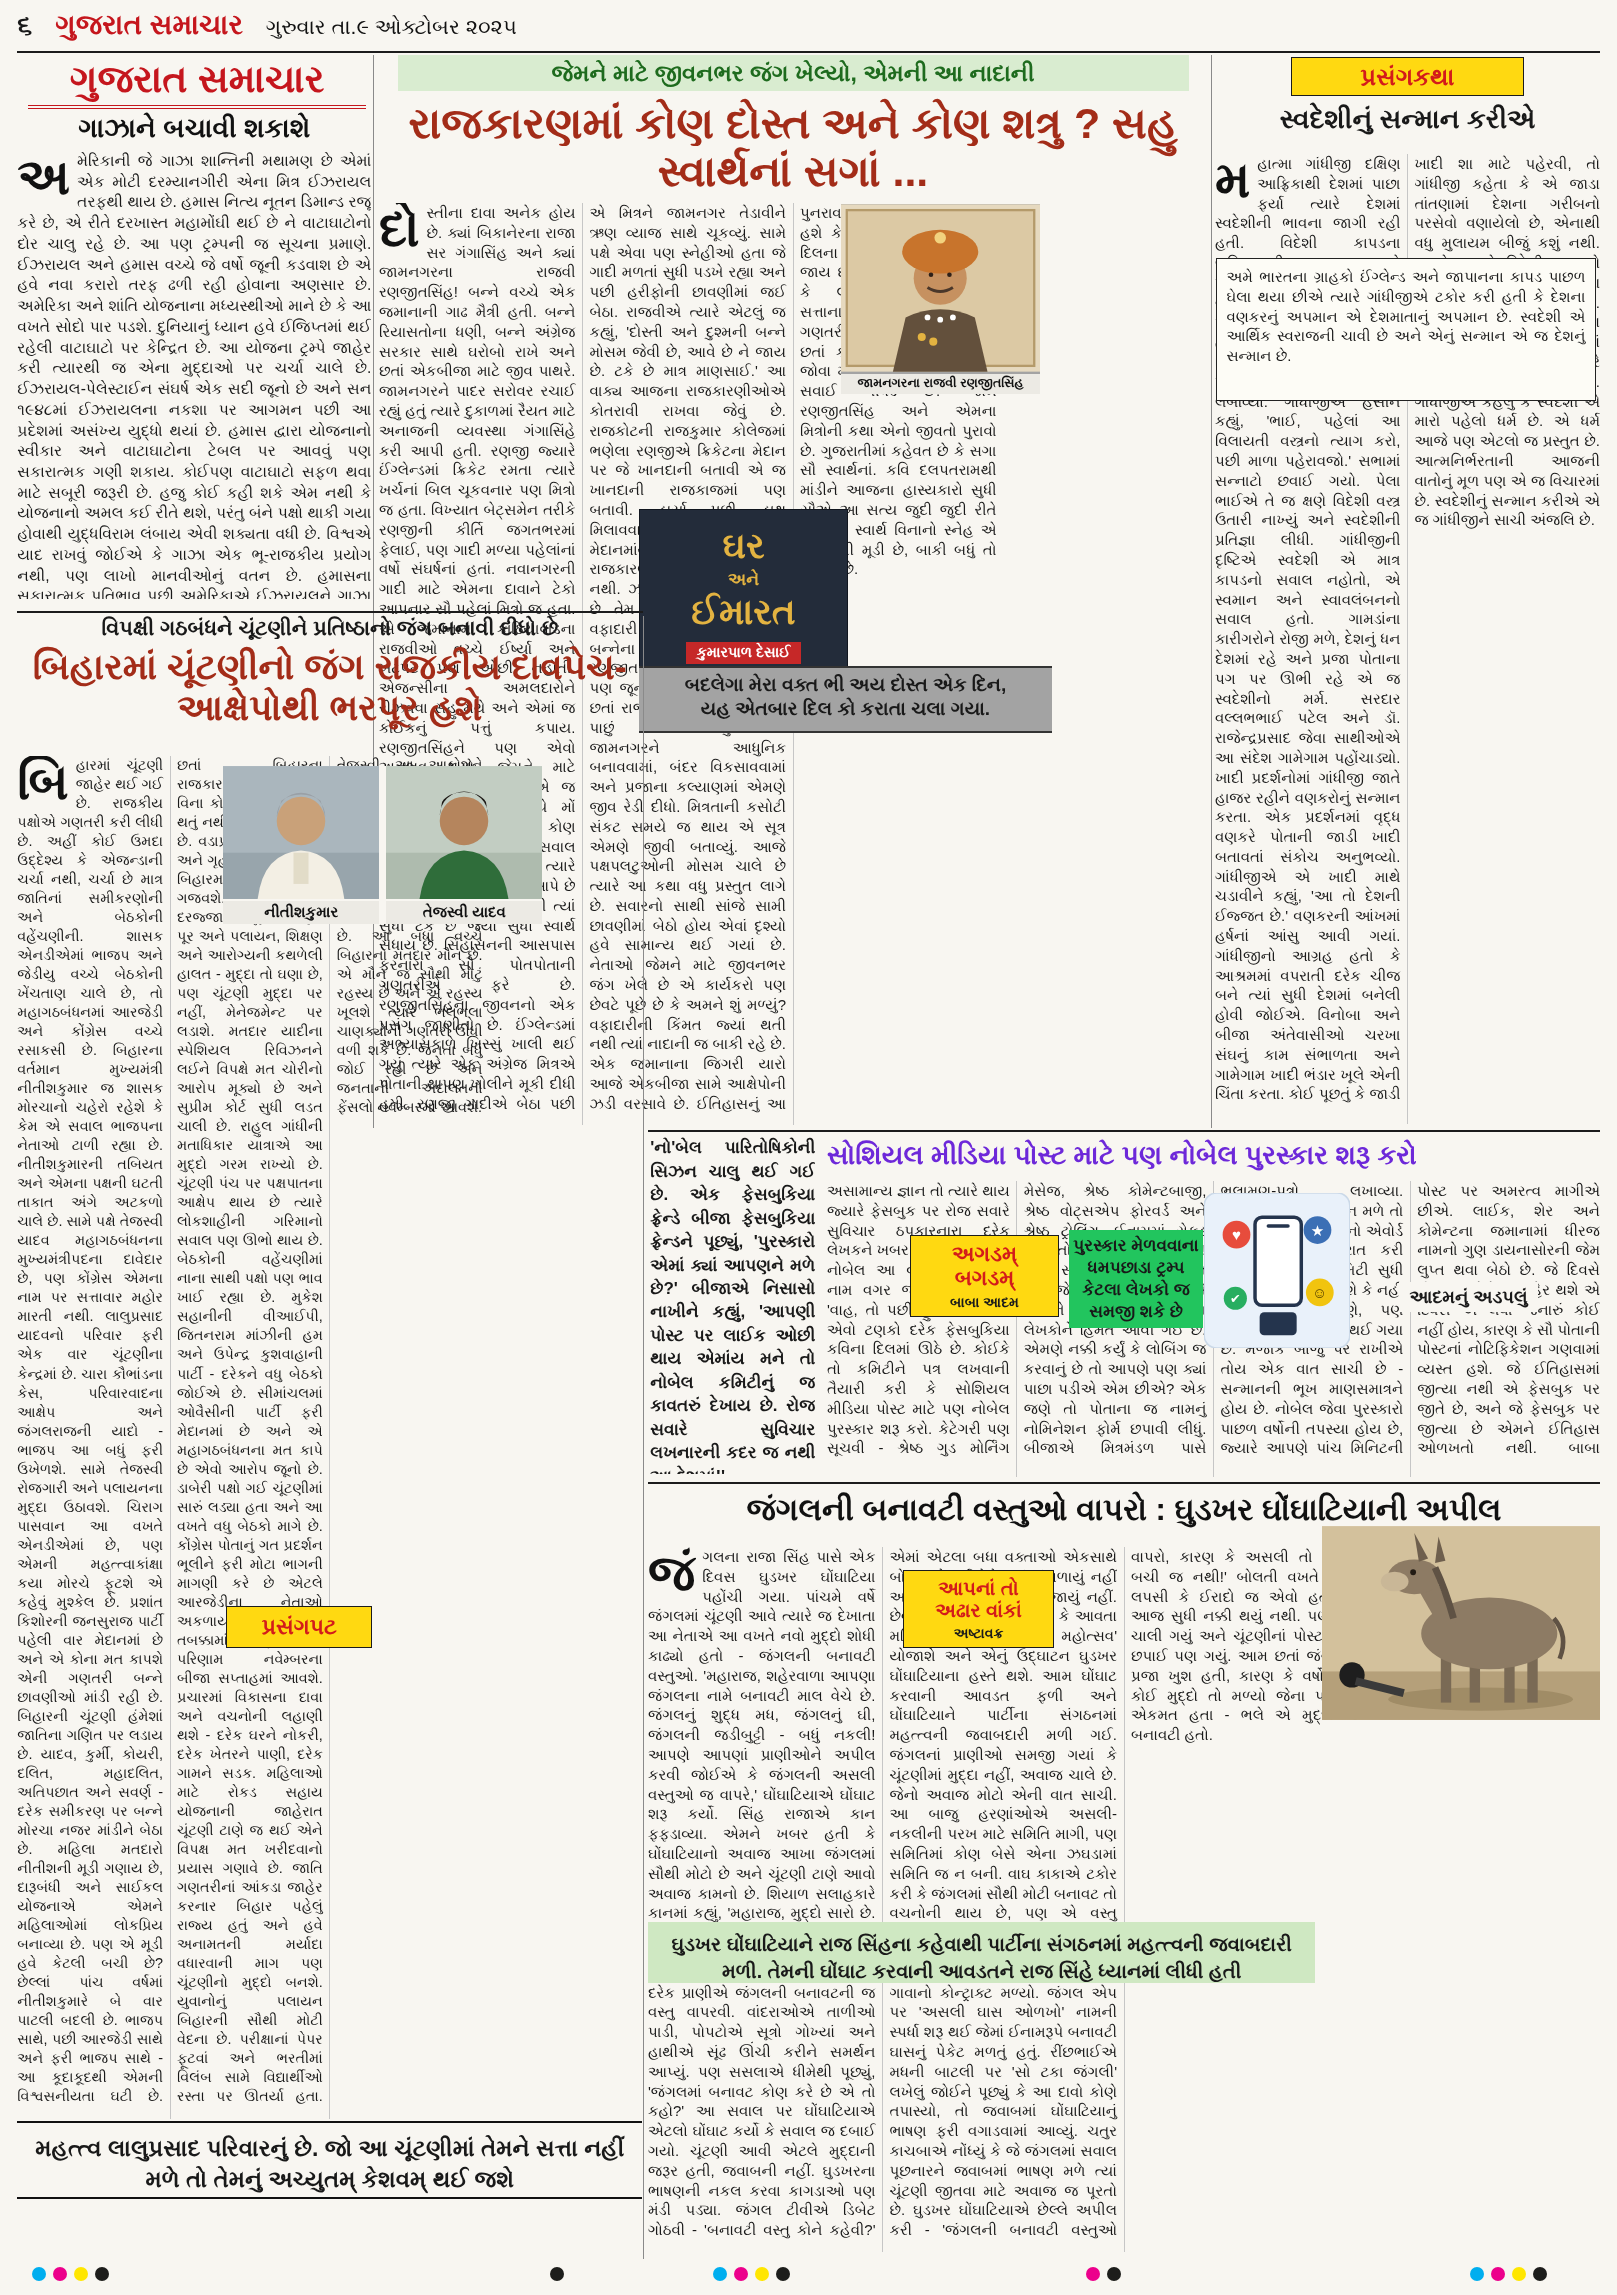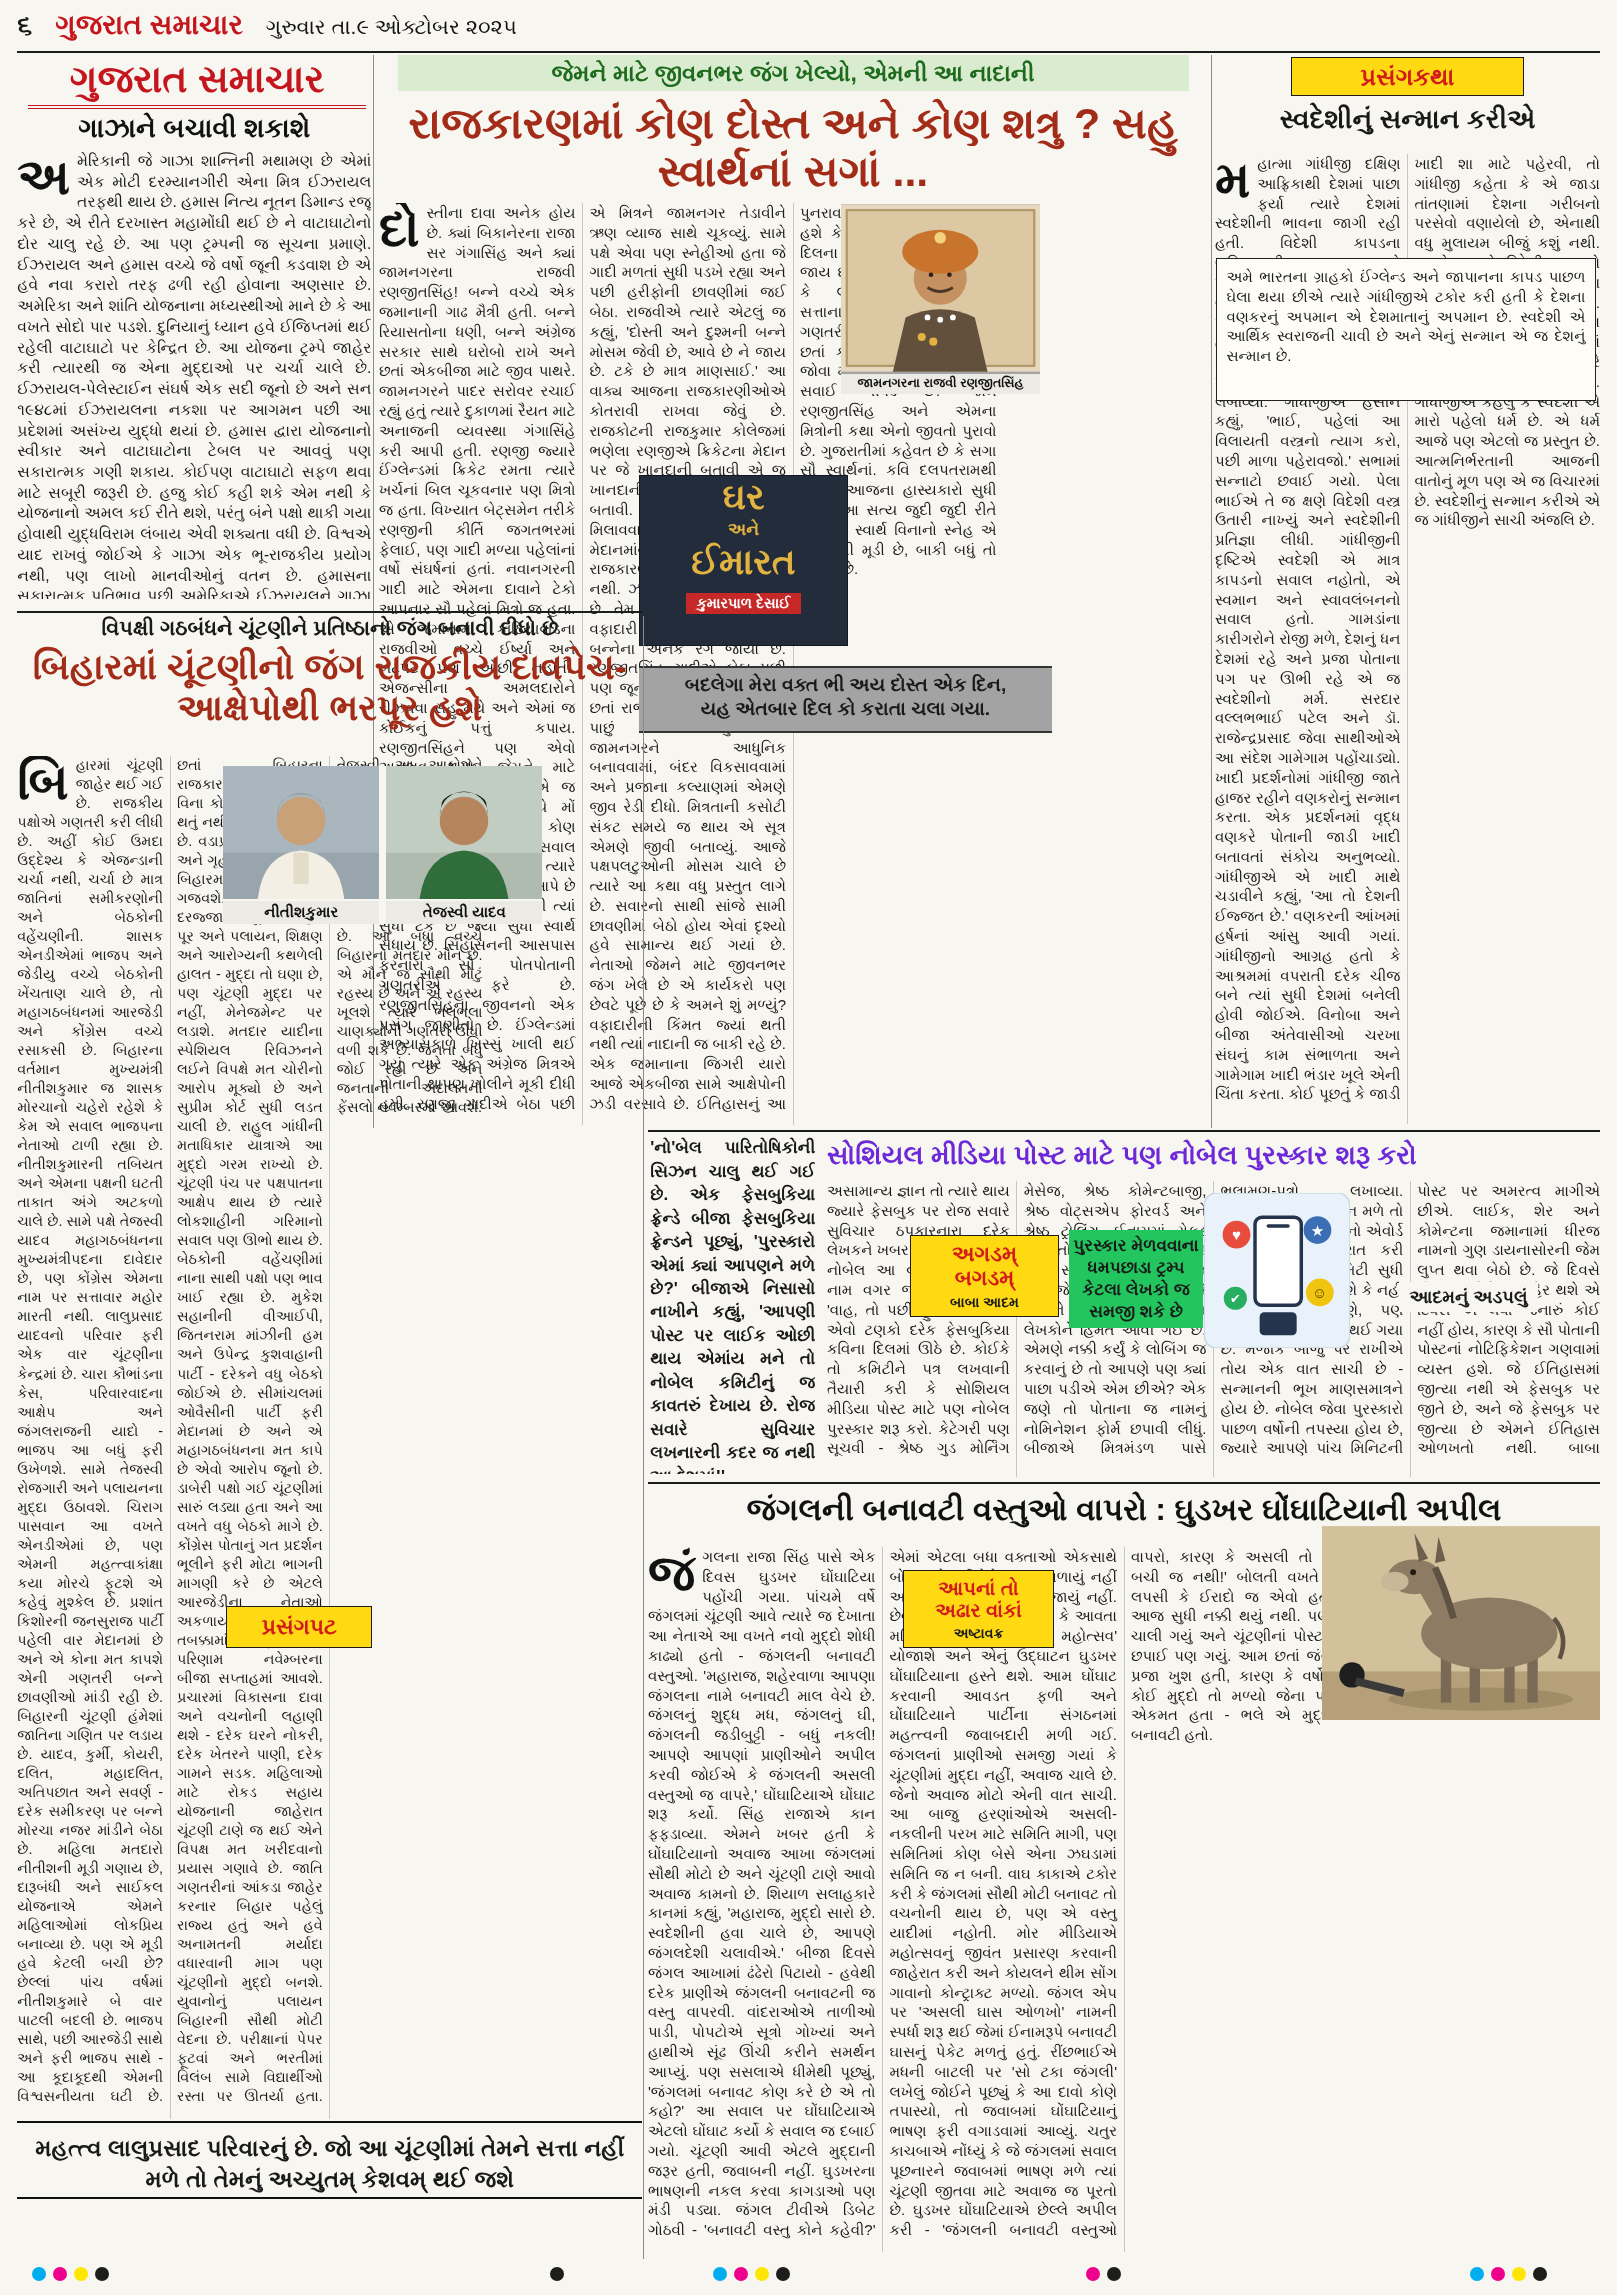--- a/index.html
+++ b/index.html
@@ -28,22 +28,22 @@
   .gaza{position:absolute;left:17.3px;top:113px;width:354px;height:496px;}
   .gaza h2{margin:0;font-size:26.6px;text-align:center;font-weight:bold;color:#111;}
   .gaza-body{margin-top:7px;height:448px;overflow:hidden;font-size:15.6px;line-height:1.33;text-align:justify;}
   
   .center{position:absolute;left:379px;top:55px;width:828px;height:1072px;}
   .kicker{margin:0 auto;width:791px;background:#d9ecd0;color:#1e6b1e;font-weight:bold;
           font-size:23px;text-align:center;padding:4.6px 0;}
   .center-headline{font-size:43px;line-height:1.12;margin-top:8px;}
   .center-cols{position:absolute;top:148px;left:0;width:828px;height:922px;column-count:4;}
   .portrait-fig{position:absolute;left:462px;top:149px;width:199px;}
-  .ghar{position:absolute;left:260px;top:420px;width:207px;height:169px;background:#232c3a;
-        border:1.7px solid #11161f;display:flex;flex-direction:column;align-items:center;justify-content:flex-start;gap:1.2px;}
+  .ghar{position:absolute;left:260px;top:454px;width:207px;height:169px;background:#232c3a;
+        border:1.7px solid #11161f;display:flex;flex-direction:column;align-items:center;justify-content:center;gap:1.2px;}
   .ghar .g1{color:#e3b341;font-size:36px;font-weight:bold;}
   .ghar .g2{color:#e3b341;font-size:17.3px;font-weight:bold;}
   .ghar .g3{color:#e3b341;font-size:36px;font-weight:bold;}
   .ghar .ga{margin-top:8px;background:#c62828;color:#fff;font-size:14.4px;font-weight:bold;padding:2.3px 10.4px;}
   .couplet{position:absolute;left:260px;top:611px;width:413px;height:58px;
            border-top:2.3px solid #333;border-bottom:2.3px solid #333;
            font-size:19px;font-weight:bold;text-align:center;padding-top:4.6px;line-height:1.3;}
   
   .prasang{position:absolute;left:1215px;top:55px;width:385px;height:1072px;}
   .prasang-label{width:231px;margin:2.3px auto 0;font-size:24px;padding:4.6px 0;}
@@ -264,20 +264,21 @@
         <ellipse cx="126" cy="96" rx="24" ry="17" fill="#c9b797"></ellipse>
         <polygon points="168,62 160,12 184,56" fill="#6e5f4d"></polygon>
         <polygon points="196,64 202,18 214,60" fill="#6e5f4d"></polygon>
         <circle cx="158" cy="80" r="5" fill="#221b14"></circle>
         <path d="M196 72 Q214 110 228 160" stroke="#5f5244" stroke-width="12" fill="none"></path>
         <path d="M402 160 q26 30 10 70" stroke="#5f5244" stroke-width="8" fill="none"></path>
         <circle cx="52" cy="258" r="22" fill="#1e1e1e"></circle>
         <rect x="60" y="262" width="86" height="14" fill="#3a3a3a" transform="rotate(14 60 262)"></rect>
       </svg>
     </figure>
+    <div class="highlight">ઘુડખર ઘોંઘાટિયાને રાજ સિંહના કહેવાથી પાર્ટીના સંગઠનમાં મહત્ત્વની જવાબદારી મળી. તેમની ઘોંઘાટ કરવાની આવડતને રાજ સિંહે ધ્યાનમાં લીધી હતી</div>
   </section>
 
   <div class="regs">
     <div class="dotgrp" style="left:32px;top:4.6px;">
       <span class="dot dc"></span>
       <span class="dot dm"></span>
       <span class="dot dy"></span>
       <span class="dot dk"></span>
     </div>
     <div class="dotgrp" style="left:550px;top:4.6px;">

